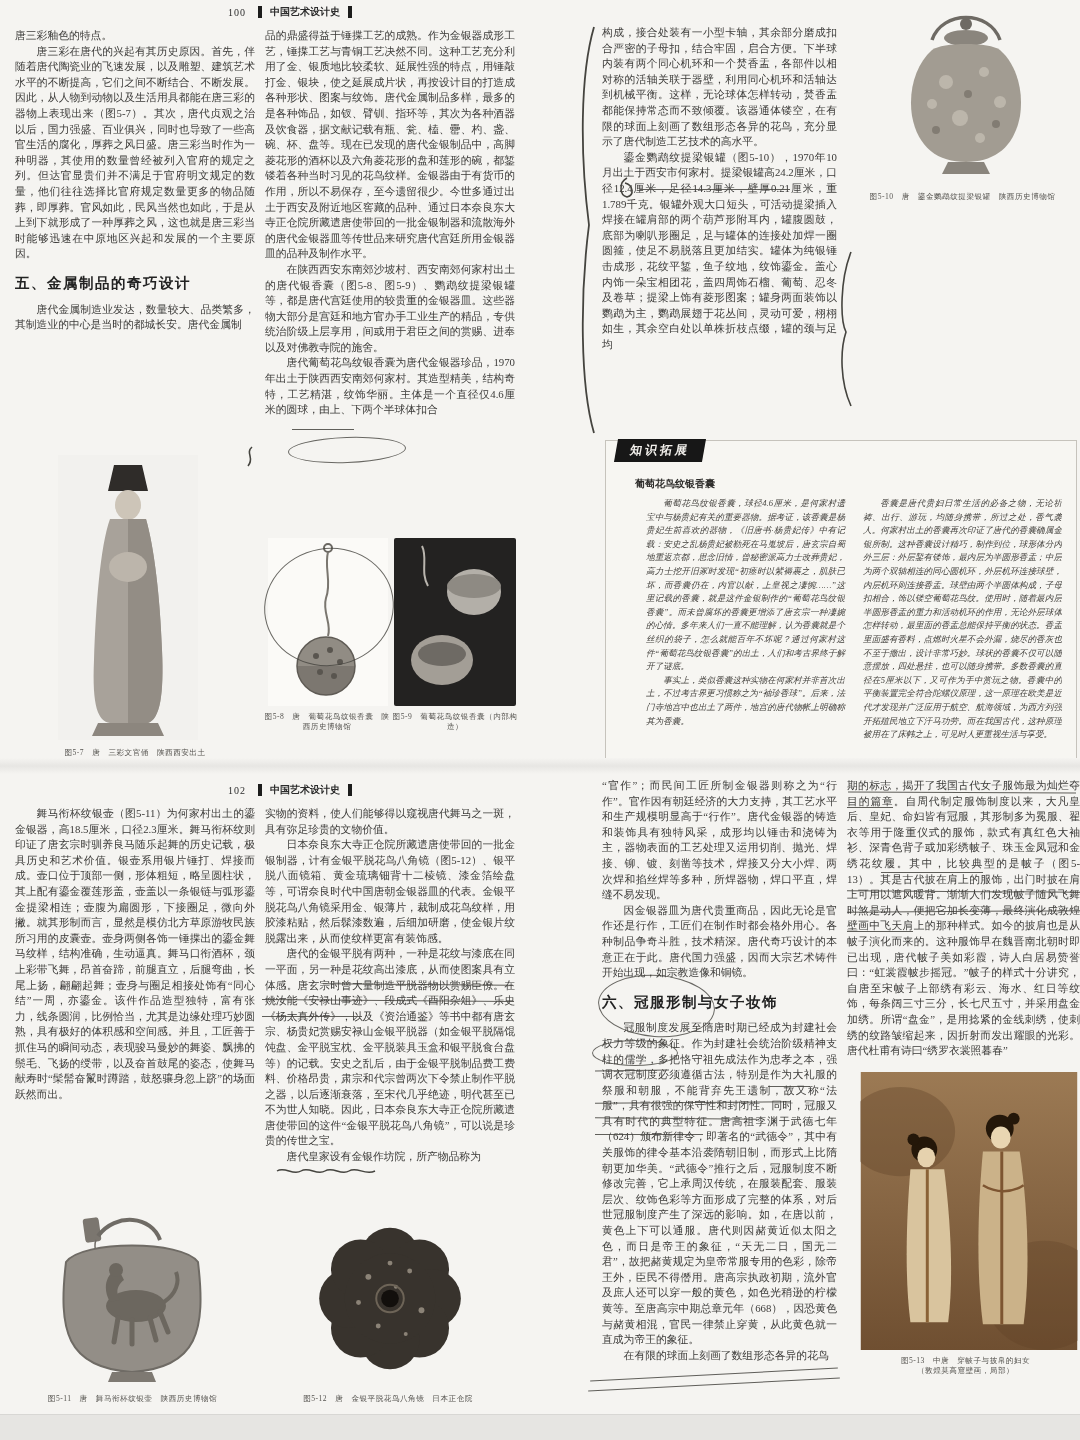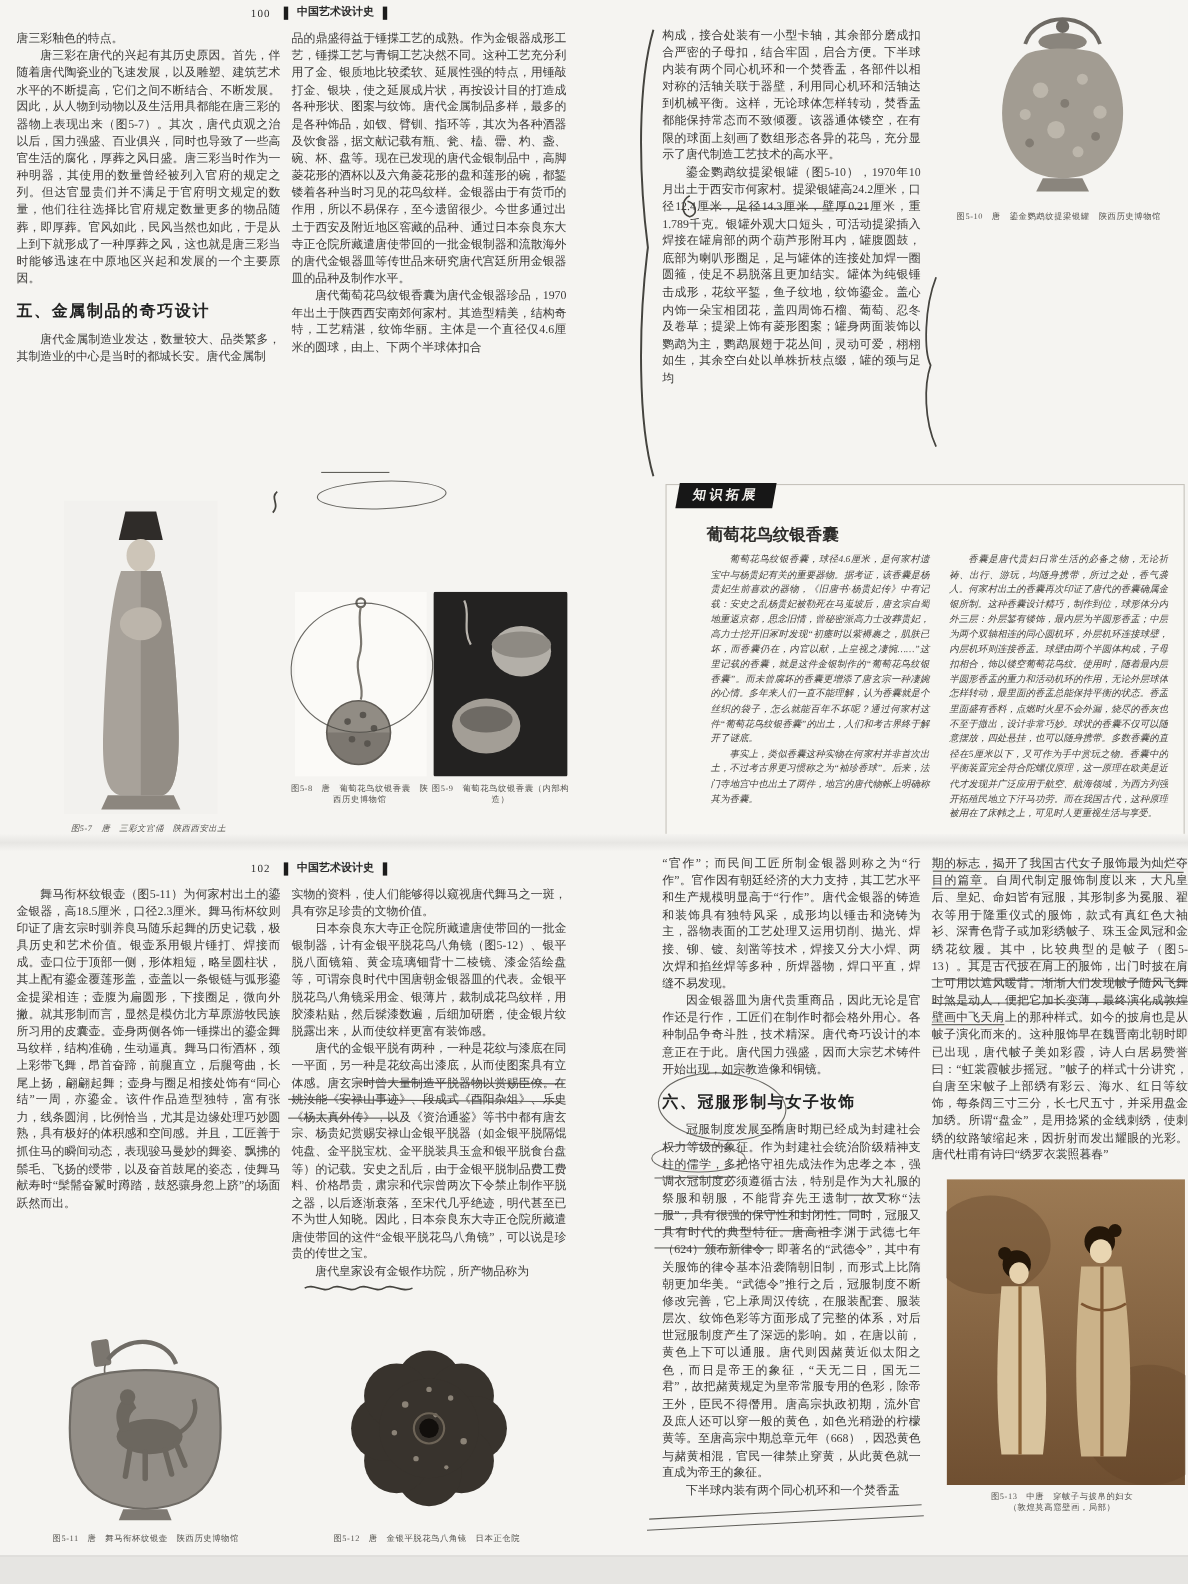--- a/index.html
+++ b/index.html
@@ -17,21 +17,21 @@
   .cap{position:absolute;font-size:7.6px;color:#55534f;text-align:center;letter-spacing:.5px;line-height:10px;}
   .fig{position:absolute;}
   .pen-line{position:absolute;height:0;border-top:1.6px solid #45443f;opacity:.85;pointer-events:none;}
   .pen-ellipse{position:absolute;border:1.7px solid #45443f;border-radius:50%;opacity:.8;pointer-events:none;}
   .pen-svg{position:absolute;pointer-events:none;}
   .kbox{position:absolute;left:605px;top:440px;width:472px;height:326px;box-sizing:border-box;
         border:1px solid #c6c3bc;background:#f7f6f2;padding:14px 14px 8px;}
   .kbox .tab{position:absolute;top:-2px;left:10px;background:#171717;color:#f2f0ec;font-size:12px;
              font-weight:bold;padding:3px 14px;transform:skewX(-10deg);letter-spacing:3px;
              font-family:"Liberation Sans",sans-serif;}
-  .kbox .ktitle{font-size:15px;font-weight:bold;color:#2e2d2b;margin:22px 0 6px;text-indent:1.5em;}
+  .kbox .ktitle{font-size:10px;font-weight:bold;color:#2e2d2b;margin:22px 0 6px;text-indent:1.5em;}
   .kbox .kcols{column-count:2;column-gap:18px;font-size:8.6px;line-height:13.6px;font-style:italic;
                color:#45433f;text-align:justify;height:248px;overflow:hidden;margin-left:26px;}
   .kbox .kcols p{margin:0;text-indent:2em;}
   .seam{position:absolute;left:0;top:758px;width:1080px;height:16px;
         background:linear-gradient(#f5f4f1,#e7e6e3 50%,#f5f4f1);}
   .footer-strip{position:absolute;left:0;top:1414px;width:1080px;height:26px;background:#e6e5e2;
                 border-top:1px solid #d8d7d4;}
 </style>
 </head>
 <body>
@@ -54,24 +54,25 @@
     <svg width="140" height="285" viewBox="0 0 140 285">
       <rect width="140" height="285" fill="#f2f1ee"></rect>
       <path d="M56,10 L84,10 L90,36 L50,36 Z" fill="#2f2c29"></path>
       <ellipse cx="70" cy="50" rx="13" ry="15" fill="#cdc5b8"></ellipse>
       <path d="M52,64 C42,92 38,150 36,205 C34,252 40,266 52,268 L90,268 C102,264 106,240 104,195 C102,140 96,92 88,64 Z" fill="#a8a29a"></path>
       <path d="M70,64 L88,64 C96,92 102,140 104,195 C106,240 102,264 90,268 L70,268 Z" fill="#938d85"></path>
       <ellipse cx="70" cy="112" rx="19" ry="15" fill="#bcb5ab"></ellipse>
       <path d="M40,268 L100,268 L106,281 L34,281 Z" fill="#8c867e"></path>
     </svg>
   </div>
-  <div class="cap" style="left:15px;top:748px;width:240px;font-style:italic;">图5-7　唐　三彩文官俑　陕西西安出土</div>
+  <div class="cap" style="left:15px;top:748px;width:240px;">图5-7　唐　三彩文官俑　陕西西安出土</div>
 
   <div class="col" style="left:265px;top:28px;width:250px;height:505px;">
     <p class="cont">品的鼎盛得益于锤揲工艺的成熟。作为金银器成形工艺，锤揲工艺与青铜工艺决然不同。这种工艺充分利用了金、银质地比较柔软、延展性强的特点，用锤敲打金、银块，使之延展成片状，再按设计目的打造成各种形状、图案与纹饰。唐代金属制品多样，最多的是各种饰品，如钗、臂钏、指环等，其次为各种酒器及饮食器，据文献记载有瓶、瓮、榼、罍、杓、盏、碗、杯、盘等。现在已发现的唐代金银制品中，高脚菱花形的酒杯以及六角菱花形的盘和莲形的碗，都錾镂着各种当时习见的花鸟纹样。金银器由于有货币的作用，所以不易保存，至今遗留很少。今世多通过出土于西安及附近地区窖藏的品种、通过日本奈良东大寺正仓院所藏遣唐使带回的一批金银制器和流散海外的唐代金银器皿等传世品来研究唐代宫廷所用金银器皿的品种及制作水平。</p>
+    <p>在陕西西安东南郊沙坡村、西安南郊何家村出土的唐代银香囊（图5-8、图5-9）、鹦鹉纹提梁银罐等，都是唐代宫廷使用的较贵重的金银器皿。这些器物大部分是宫廷和地方官办手工业生产的精品，专供统治阶级上层享用，间或用于君臣之间的赏赐、进奉以及对佛教寺院的施舍。</p>
     <p>唐代葡萄花鸟纹银香囊为唐代金银器珍品，1970年出土于陕西西安南郊何家村。其造型精美，结构奇特，工艺精湛，纹饰华丽。主体是一个直径仅4.6厘米的圆球，由上、下两个半球体扣合</p>
   </div>
 
   <div class="fig" style="left:268px;top:538px;">
     <svg width="120" height="168" viewBox="0 0 120 168">
       <rect width="120" height="168" fill="#fbfaf7"></rect>
       <circle cx="60" cy="10" r="4" fill="none" stroke="#6b6862" stroke-width="2"></circle>
       <path d="M60,14 C56,30 64,44 58,60 C54,74 64,86 60,98" fill="none" stroke="#7a766f" stroke-width="2"></path>
       <circle cx="58" cy="128" r="29" fill="#918c84"></circle>
       <path d="M29,128 a29,29 0 0 0 58,0" fill="#7c7770"></path>
@@ -207,21 +208,21 @@
       <circle cx="92" cy="92" r="9" fill="#120f0c"></circle>
     </svg>
   </div>
   <div class="cap" style="left:262px;top:1394px;width:252px;">图5-12　唐　金银平脱花鸟八角镜　日本正仓院</div>
 
   <div class="col" style="left:602px;top:778px;width:235px;height:615px;">
     <p class="cont">“官作”；而民间工匠所制金银器则称之为“行作”。官作因有朝廷经济的大力支持，其工艺水平和生产规模明显高于“行作”。唐代金银器的铸造和装饰具有独特风采，成形均以锤击和浇铸为主，器物表面的工艺处理又运用切削、抛光、焊接、铆、镀、刻凿等技术，焊接又分大小焊、两次焊和掐丝焊等多种，所焊器物，焊口平直，焊缝不易发现。</p>
     <p>因金银器皿为唐代贵重商品，因此无论是官作还是行作，工匠们在制作时都会格外用心。各种制品争奇斗胜，技术精深。唐代奇巧设计的本意正在于此。唐代国力强盛，因而大宗艺术铸件开始出现，如宗教造像和铜镜。</p>
     <div class="h3">六、冠服形制与女子妆饰</div>
     <p>冠服制度发展至隋唐时期已经成为封建社会权力等级的象征。作为封建社会统治阶级精神支柱的儒学，多把恪守祖先成法作为忠孝之本，强调衣冠制度必须遵循古法，特别是作为大礼服的祭服和朝服，不能背弃先王遗制，故又称“法服”，具有很强的保守性和封闭性。同时，冠服又具有时代的典型特征。唐高祖李渊于武德七年（624）颁布新律令，即著名的“武德令”，其中有关服饰的律令基本沿袭隋朝旧制，而形式上比隋朝更加华美。“武德令”推行之后，冠服制度不断修改完善，它上承周汉传统，在服装配套、服装层次、纹饰色彩等方面形成了完整的体系，对后世冠服制度产生了深远的影响。如，在唐以前，黄色上下可以通服。唐代则因赭黄近似太阳之色，而日是帝王的象征，“天无二日，国无二君”，故把赭黄规定为皇帝常服专用的色彩，除帝王外，臣民不得僭用。唐高宗执政初期，流外官及庶人还可以穿一般的黄色，如色光稍逊的柠檬黄等。至唐高宗中期总章元年（668），因恐黄色与赭黄相混，官民一律禁止穿黄，从此黄色就一直成为帝王的象征。</p>
-    <p>下半球内装有两个同心机环和一个焚香盂</p>
+    <p>在有限的球面上刻画了数组形态各异的花鸟</p>
   </div>
 
   <div class="col" style="left:847px;top:778px;width:233px;height:290px;">
     <p class="cont">期的标志，揭开了我国古代女子服饰最为灿烂夺目的篇章。自周代制定服饰制度以来，大凡皇后、皇妃、命妇皆有冠服，其形制多为冕服、翟衣等用于隆重仪式的服饰，款式有真红色大袖衫、深青色背子或加彩绣帔子、珠玉金凤冠和金绣花纹履。其中，比较典型的是帔子（图5-13）。其是古代披在肩上的服饰，出门时披在肩上可用以遮风暖背。渐渐人们发现帔子随风飞舞时煞是动人，便把它加长变薄，最终演化成敦煌壁画中飞天肩上的那种样式。如今的披肩也是从帔子演化而来的。这种服饰早在魏晋南北朝时即已出现，唐代帔子美如彩霞，诗人白居易赞誉曰：“虹裳霞帔步摇冠。”帔子的样式十分讲究，自唐至宋帔子上部绣有彩云、海水、红日等纹饰，每条阔三寸三分，长七尺五寸，并采用盘金加绣。所谓“盘金”，是用捻紧的金线刺绣，使刺绣的纹路皱缩起来，因折射而发出耀眼的光彩。唐代杜甫有诗曰“绣罗衣裳照暮春”</p>
   </div>
 
   <div class="fig" style="left:860px;top:1072px;">
     <svg width="218" height="278" viewBox="0 0 218 280">
       <defs>
         <linearGradient id="mur" x1="0" y1="0" x2="0" y2="1">

